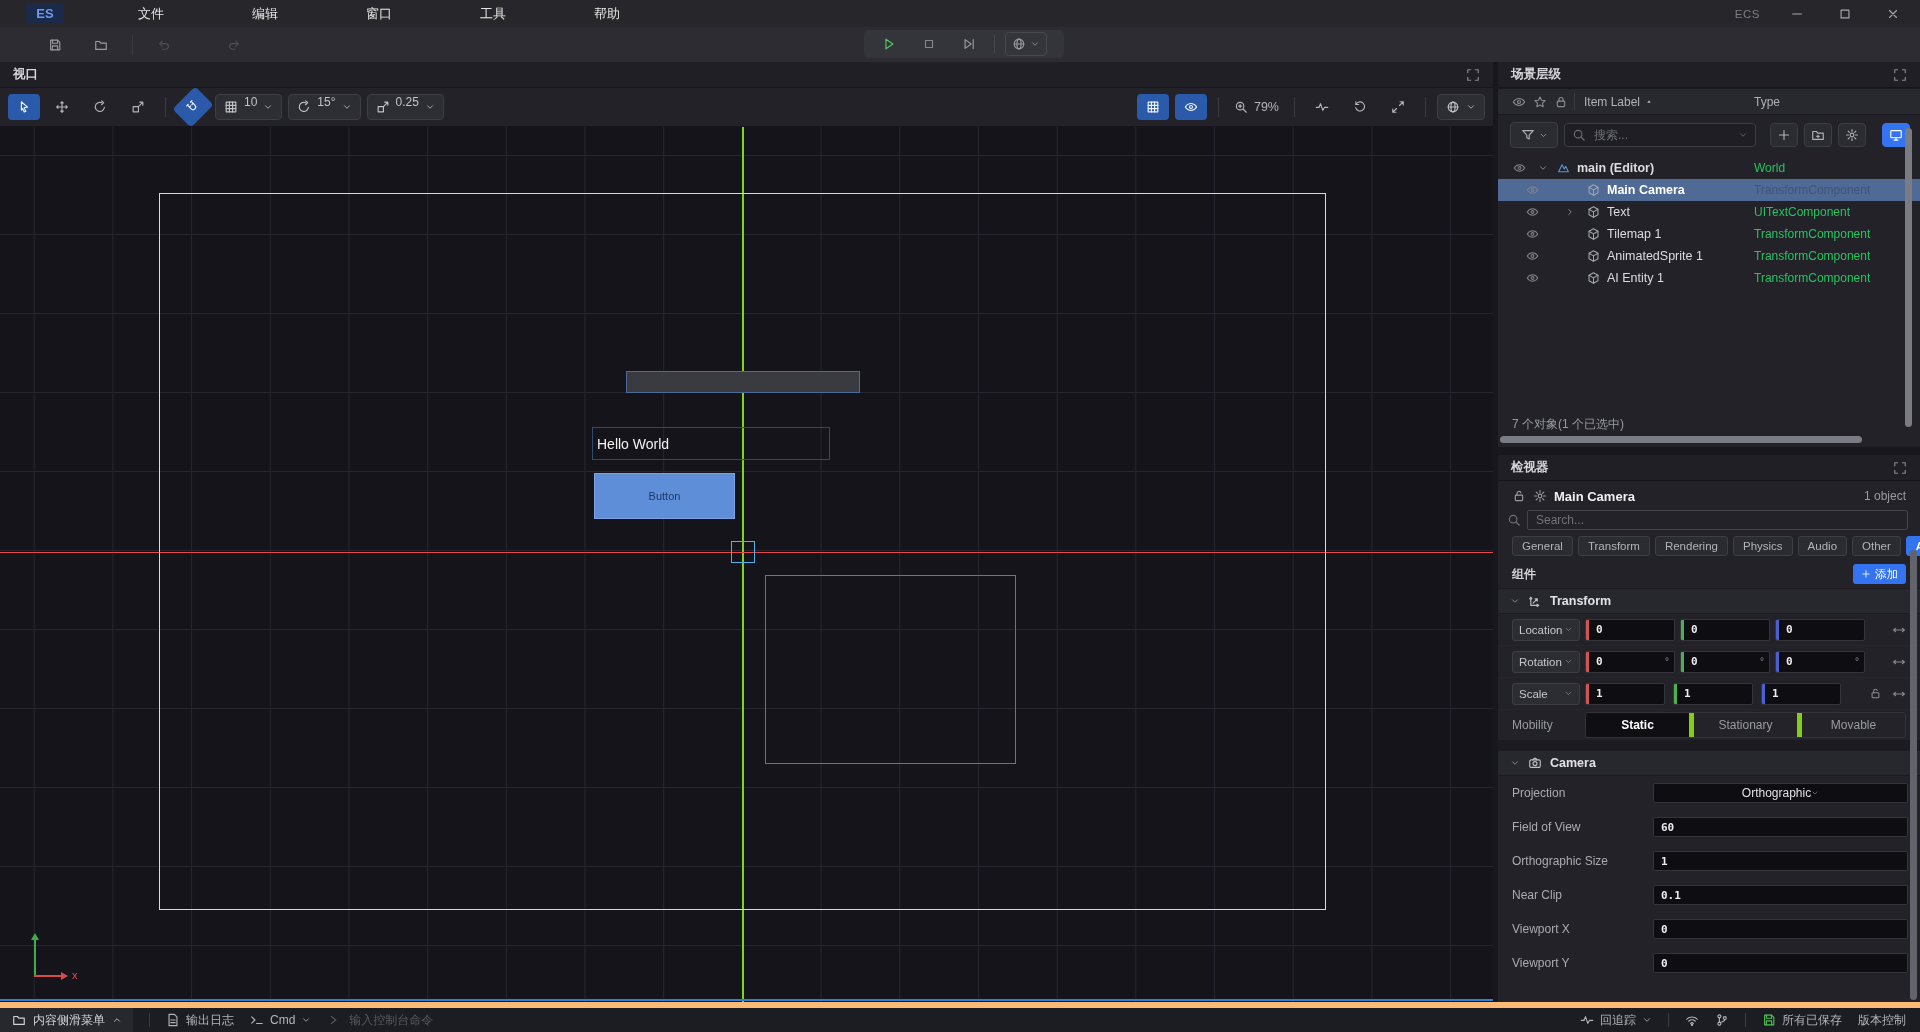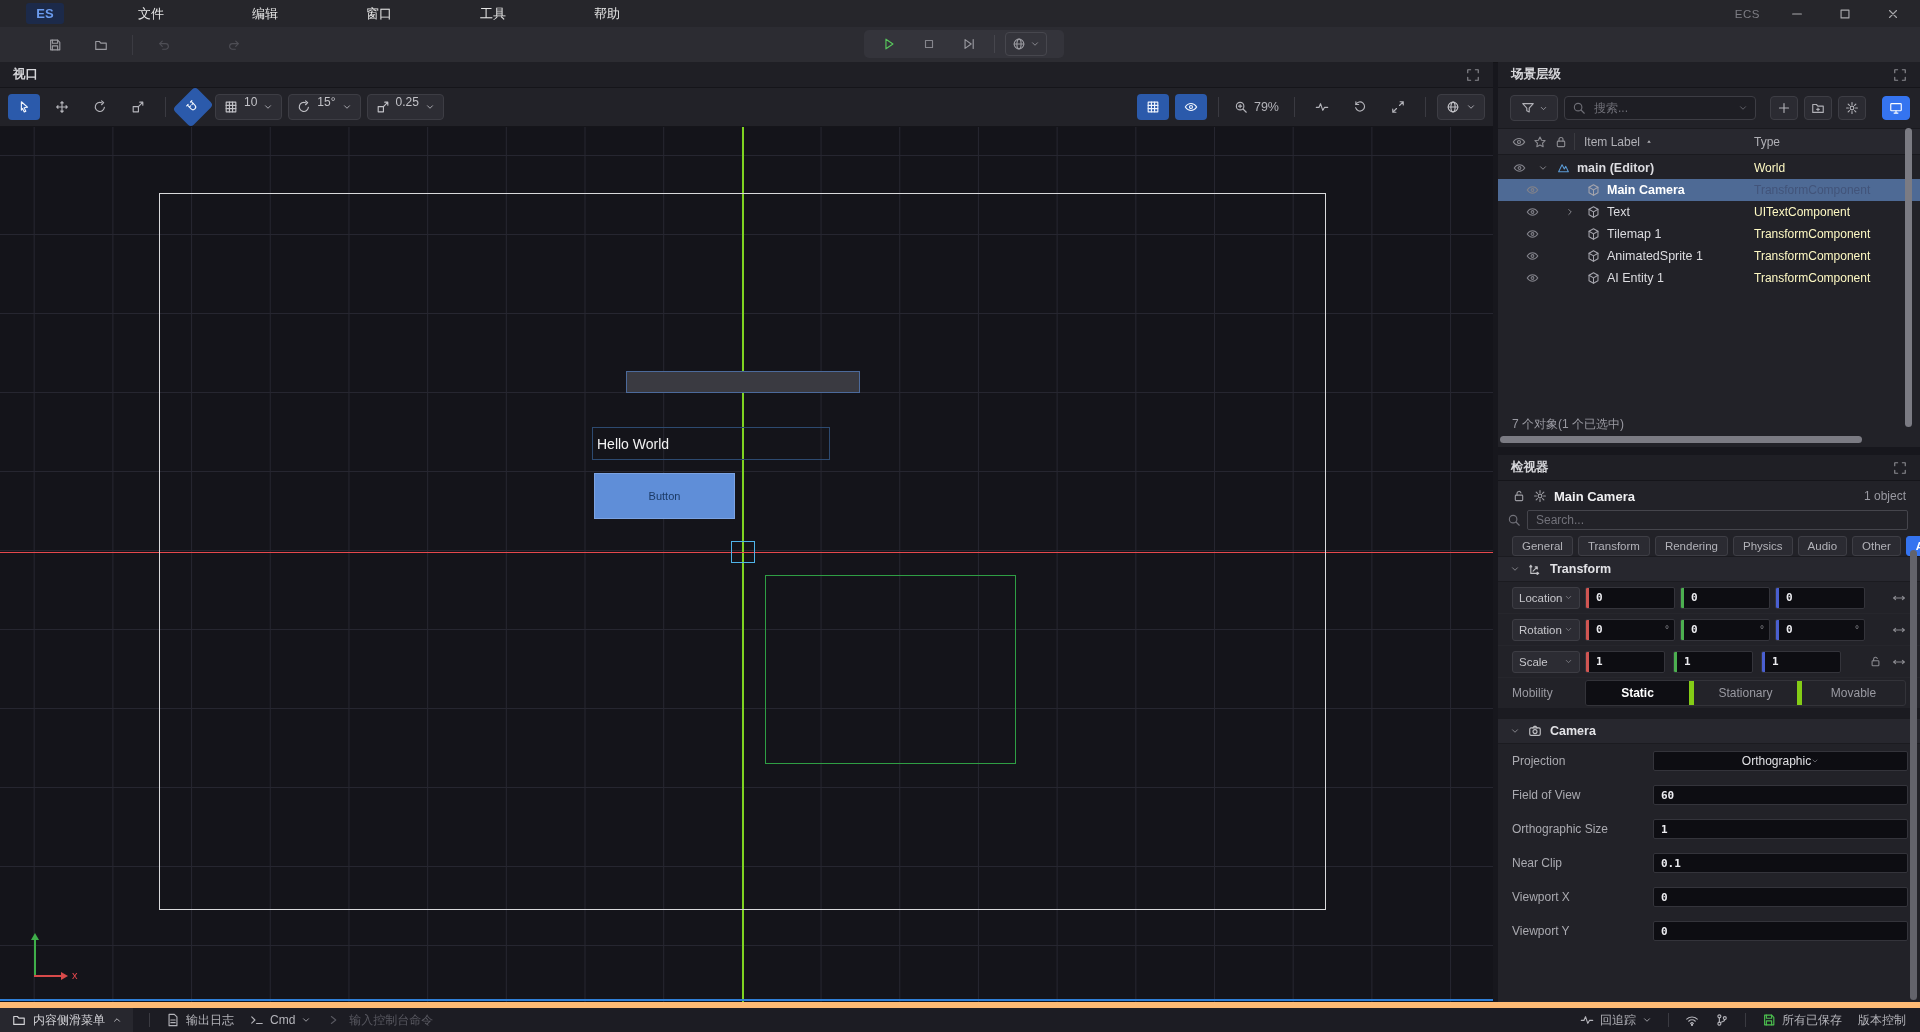--- a/index.html
+++ b/index.html
@@ -86,21 +86,21 @@
           display:flex;align-items:center;justify-content:center;color:#b0b0b6;box-sizing:border-box;}
   .sq-btn.blue{background:#3574f0;border-color:#3574f0;color:#fff;margin-left:10px;}
   #h-thead{height:27px;background:#28282f;border-top:1px solid #1a1a1f;border-bottom:1px solid #1a1a1f;
            position:relative;color:#b0b0b6;box-sizing:border-box;}
   #h-thead .th{position:absolute;top:50%;transform:translateY(-50%);display:flex;align-items:center;gap:5px;}
   #h-thead .divider{position:absolute;left:76px;top:4px;bottom:4px;width:1px;background:#3a3a40;}
   #h-rows{margin-top:2px;}
   .h-row{height:22px;position:relative;font-size:12.5px;color:#dcdce0;}
   .h-row.selected{background:#4e6a95;color:#fff;}
   .h-row .cell{position:absolute;top:50%;transform:translateY(-50%);display:flex;align-items:center;}
-  .h-row .h-type{left:256px;color:#fef9c3;font-size:12px;}
+  .h-row .h-type{left:256px;color:#22c55e;font-size:12px;}
   .h-row.selected .h-type{color:#42547a;}
   .h-eye{color:#82828a;}
   .h-chev{color:#9a9aa0;}
   .h-ico{color:#a4a4ac;}
   .h-ico.world{color:#5b9bd5;}
   #h-status{position:absolute;left:0;bottom:14px;height:18px;line-height:18px;padding-left:14px;
             color:#9a9aa2;font-size:12px;}
   .vscroll{position:absolute;width:7px;border-radius:4px;background:#7b7b83;}
   #h-vscroll{right:8px;top:66px;height:299px;}
   #h-hscroll{position:absolute;left:2px;bottom:4px;width:362px;height:7px;border-radius:4px;background:#7b7b83;}
@@ -420,71 +420,20 @@
 
 <div id="hierarchy">
   <div class="panel-head">
     <span>场景层级</span>
     <span class="corner ic">
         <svg viewBox="0 0 16 16" width="14" height="14" fill="none" stroke="currentColor" stroke-width="1.3" stroke-linecap="round" stroke-linejoin="round">
           <path d="M2 5.3V2h3.3M10.7 2H14v3.3M14 10.7V14h-3.3M5.3 14H2v-3.3"></path>
         </svg>
       </span>
   </div>
-  <div id="h-toolbar">
-    <span class="h-filter">
-      <span class="ic">
-          <svg viewBox="0 0 16 16" width="14" height="14" fill="none" stroke="currentColor" stroke-width="1.3" stroke-linecap="round" stroke-linejoin="round">
-            <path d="M2 3h12l-4.6 5.1v4.4l-2.8-1.4V8.1z"></path>
-          </svg>
-        </span>
-      <span class="ic">
-          <svg viewBox="0 0 16 16" width="9" height="9" fill="none" stroke="currentColor" stroke-width="1.3" stroke-linecap="round" stroke-linejoin="round">
-            <path d="M4 6l4 4 4-4"></path>
-          </svg>
-        </span>
-    </span>
-    <span class="h-search">
-      <span class="ic">
-          <svg viewBox="0 0 16 16" width="14" height="14" fill="none" stroke="currentColor" stroke-width="1.3" stroke-linecap="round" stroke-linejoin="round">
-            <circle cx="7" cy="7" r="4.3"></circle>
-            <path d="M10.3 10.3L14 14"></path>
-          </svg>
-        </span>
-      <input placeholder="搜索..." style="">
-      <span class="ic">
-          <svg viewBox="0 0 16 16" width="10" height="10" fill="none" stroke="currentColor" stroke-width="1.3" stroke-linecap="round" stroke-linejoin="round">
-            <path d="M4 6l4 4 4-4"></path>
-          </svg>
-        </span>
-    </span>
-    <span class="sq-btn ic" style="margin-left:8px">
-        <svg viewBox="0 0 16 16" width="14" height="14" fill="none" stroke="currentColor" stroke-width="1.3" stroke-linecap="round" stroke-linejoin="round">
-          <path d="M8 2.8v10.4M2.8 8h10.4"></path>
-        </svg>
-      </span>
-    <span class="sq-btn ic">
-        <svg viewBox="0 0 16 16" width="14" height="14" fill="none" stroke="currentColor" stroke-width="1.3" stroke-linecap="round" stroke-linejoin="round">
-          <path d="M2 4h4.2l1.6 1.8H14v7.2H2z"></path>
-          <path d="M8 8v3M6.5 9.5h3"></path>
-        </svg>
-      </span>
-    <span class="sq-btn ic">
-        <svg viewBox="0 0 16 16" width="14" height="14" fill="none" stroke="currentColor" stroke-width="1.3" stroke-linecap="round" stroke-linejoin="round">
-          <circle cx="8" cy="8" r="2.1"></circle>
-          <path d="M8 1.8v2.1M8 12.1v2.1M1.8 8h2.1M12.1 8h2.1M3.6 3.6l1.5 1.5M10.9 10.9l1.5 1.5M12.4 3.6l-1.5 1.5M5.1 10.9l-1.5 1.5"></path>
-        </svg>
-      </span>
-    <span class="sq-btn blue ic">
-        <svg viewBox="0 0 16 16" width="14" height="14" fill="none" stroke="currentColor" stroke-width="1.3" stroke-linecap="round" stroke-linejoin="round">
-          <rect x="2" y="3" width="12" height="8.2" rx="1"></rect>
-          <path d="M5.8 13.8h4.4M8 11.2v2.6"></path>
-        </svg>
-      </span>
-  </div>
   <div id="h-thead">
     <span class="th ic" style="left:14px;color:#8a8a90">
         <svg viewBox="0 0 16 16" width="14" height="14" fill="none" stroke="currentColor" stroke-width="1.3" stroke-linecap="round" stroke-linejoin="round">
           <path d="M1.5 8s2.6-4 6.5-4 6.5 4 6.5 4-2.6 4-6.5 4-6.5-4-6.5-4z"></path>
           <circle cx="8" cy="8" r="1.7"></circle>
         </svg>
       </span>
     <span class="th ic" style="left:35px;color:#8a8a90">
         <svg viewBox="0 0 16 16" width="14" height="14" fill="none" stroke="currentColor" stroke-width="1.3" stroke-linecap="round" stroke-linejoin="round">
           <path d="M8 2.3l1.8 3.7 4 .5-2.9 2.8.7 4L8 11.4l-3.6 1.9.7-4L2.2 6.5l4-.5z"></path>
@@ -501,20 +450,71 @@
       <span>Item Label</span>
       <span class="ic">
           <svg viewBox="0 0 16 16" width="8" height="8" fill="none" stroke="currentColor" stroke-width="1.3" stroke-linecap="round" stroke-linejoin="round">
             <path d="M8 4.5l3.6 5.2H4.4z" fill="currentColor" stroke="none"></path>
           </svg>
         </span>
     </span>
     <span class="th" style="left:256px">
       <span>Type</span>
     </span>
+  </div>
+  <div id="h-toolbar">
+    <span class="h-filter">
+      <span class="ic">
+          <svg viewBox="0 0 16 16" width="14" height="14" fill="none" stroke="currentColor" stroke-width="1.3" stroke-linecap="round" stroke-linejoin="round">
+            <path d="M2 3h12l-4.6 5.1v4.4l-2.8-1.4V8.1z"></path>
+          </svg>
+        </span>
+      <span class="ic">
+          <svg viewBox="0 0 16 16" width="9" height="9" fill="none" stroke="currentColor" stroke-width="1.3" stroke-linecap="round" stroke-linejoin="round">
+            <path d="M4 6l4 4 4-4"></path>
+          </svg>
+        </span>
+    </span>
+    <span class="h-search">
+      <span class="ic">
+          <svg viewBox="0 0 16 16" width="14" height="14" fill="none" stroke="currentColor" stroke-width="1.3" stroke-linecap="round" stroke-linejoin="round">
+            <circle cx="7" cy="7" r="4.3"></circle>
+            <path d="M10.3 10.3L14 14"></path>
+          </svg>
+        </span>
+      <input placeholder="搜索..." style="">
+      <span class="ic">
+          <svg viewBox="0 0 16 16" width="10" height="10" fill="none" stroke="currentColor" stroke-width="1.3" stroke-linecap="round" stroke-linejoin="round">
+            <path d="M4 6l4 4 4-4"></path>
+          </svg>
+        </span>
+    </span>
+    <span class="sq-btn ic" style="margin-left:8px">
+        <svg viewBox="0 0 16 16" width="14" height="14" fill="none" stroke="currentColor" stroke-width="1.3" stroke-linecap="round" stroke-linejoin="round">
+          <path d="M8 2.8v10.4M2.8 8h10.4"></path>
+        </svg>
+      </span>
+    <span class="sq-btn ic">
+        <svg viewBox="0 0 16 16" width="14" height="14" fill="none" stroke="currentColor" stroke-width="1.3" stroke-linecap="round" stroke-linejoin="round">
+          <path d="M2 4h4.2l1.6 1.8H14v7.2H2z"></path>
+          <path d="M8 8v3M6.5 9.5h3"></path>
+        </svg>
+      </span>
+    <span class="sq-btn ic">
+        <svg viewBox="0 0 16 16" width="14" height="14" fill="none" stroke="currentColor" stroke-width="1.3" stroke-linecap="round" stroke-linejoin="round">
+          <circle cx="8" cy="8" r="2.1"></circle>
+          <path d="M8 1.8v2.1M8 12.1v2.1M1.8 8h2.1M12.1 8h2.1M3.6 3.6l1.5 1.5M10.9 10.9l1.5 1.5M12.4 3.6l-1.5 1.5M5.1 10.9l-1.5 1.5"></path>
+        </svg>
+      </span>
+    <span class="sq-btn blue ic">
+        <svg viewBox="0 0 16 16" width="14" height="14" fill="none" stroke="currentColor" stroke-width="1.3" stroke-linecap="round" stroke-linejoin="round">
+          <rect x="2" y="3" width="12" height="8.2" rx="1"></rect>
+          <path d="M5.8 13.8h4.4M8 11.2v2.6"></path>
+        </svg>
+      </span>
   </div>
   <div id="h-rows">
       <div class="h-row">
         <span class="cell h-eye ic" style="left: 15px;">
           <svg viewBox="0 0 16 16" width="13" height="13" fill="none" stroke="currentColor" stroke-width="1.3" stroke-linecap="round" stroke-linejoin="round">
             <path d="M1.5 8s2.6-4 6.5-4 6.5 4 6.5 4-2.6 4-6.5 4-6.5-4-6.5-4z"></path>
             <circle cx="8" cy="8" r="1.7"></circle>
           </svg>
         </span>
         <span class="cell h-chev ic" style="left: 40px;">
@@ -659,20 +659,31 @@
   </div>
   <div id="ins-tabs">
       <div class="tab">General</div>
       <div class="tab">Transform</div>
       <div class="tab">Rendering</div>
       <div class="tab">Physics</div>
       <div class="tab">Audio</div>
       <div class="tab">Other</div>
       <div class="tab active">All</div>
     </div>
+  <div class="ins-comp">
+    <span class="clabel">组件</span>
+    <span class="add-btn">
+      <span class="ic">
+          <svg viewBox="0 0 16 16" width="10" height="10" fill="none" stroke="currentColor" stroke-width="1.3" stroke-linecap="round" stroke-linejoin="round">
+            <path d="M8 2.8v10.4M2.8 8h10.4"></path>
+          </svg>
+        </span>
+      <span>添加</span>
+    </span>
+  </div>
   <div class="sec-head">
     <span class="ic" style="color:#9a9aa0">
         <svg viewBox="0 0 16 16" width="10" height="10" fill="none" stroke="currentColor" stroke-width="1.3" stroke-linecap="round" stroke-linejoin="round">
           <path d="M4 6l4 4 4-4"></path>
         </svg>
       </span>
     <span class="sic ic">
         <svg viewBox="0 0 16 16" width="14" height="14" fill="none" stroke="currentColor" stroke-width="1.3" stroke-linecap="round" stroke-linejoin="round">
           <path d="M3.2 13V3.8M3.2 13h9M3.2 3.8L2 5.6M3.2 3.8l1.2 1.8M12.2 13l-1.8-1.2M12.2 13l-1.8 1.2M5.8 10.4L10.6 5.6M10.6 5.6H8.2M10.6 5.6V8"></path>
         </svg>

